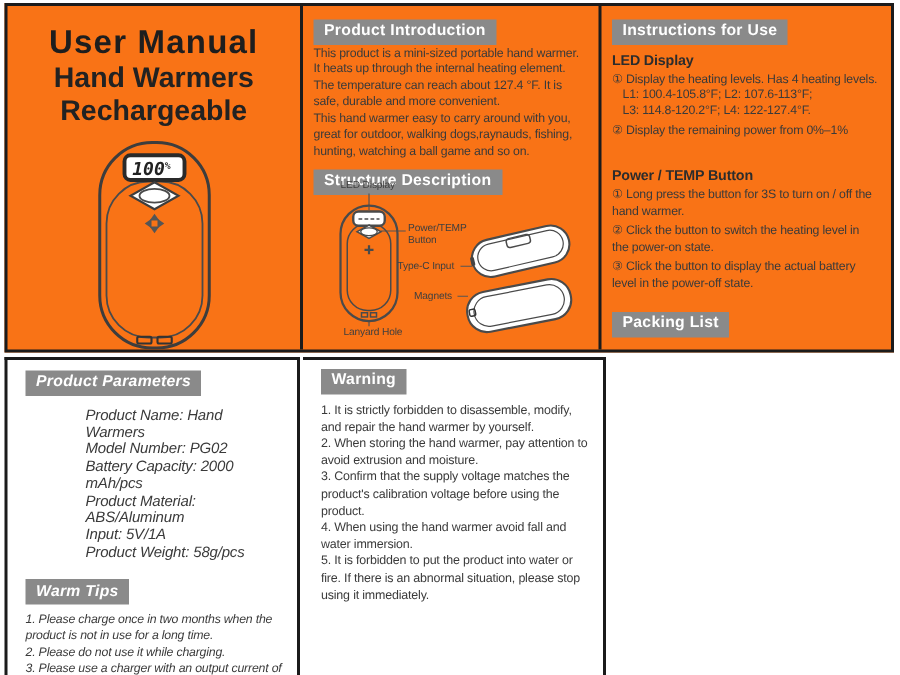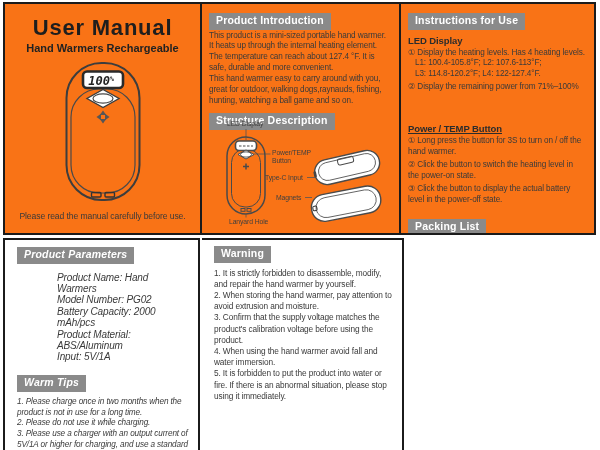--- a/index.html
+++ b/index.html
@@ -20,39 +20,39 @@
               border-top:2px solid #1b1b1b;border-right:2px solid #1b1b1b;
               padding:3px 10px 0 12px;box-sizing:border-box;overflow:hidden;background:#fff;}
   
   .hdr{display:inline-block;background:#8a8a8a;color:#fff;font-weight:bold;
        font-size:10.5px;line-height:13px;padding:1.5px 7px 2.5px;letter-spacing:.2px;}
   .body-txt{font-size:8.2px;line-height:10.9px;color:#3a3a3a;letter-spacing:-.12px;}
   .sub-bold{font-size:9.5px;font-weight:bold;color:#2c2c2c;letter-spacing:-.1px;}
   
   .title{margin-top:11px;text-align:center;font-size:22px;font-weight:bold;
          color:#1e1e1e;letter-spacing:.8px;}
-  .subtitle{margin-top:1px;text-align:center;font-size:11px;font-weight:bold;color:#222;}
+  .subtitle{margin-top:1px;text-align:center;font-size:19px;font-weight:bold;color:#222;}
   .cover-device{display:block;margin:7px auto 0;}
   .lcd{font-family:"DejaVu Sans Mono",monospace;font-style:italic;font-weight:bold;
        font-size:12px;fill:#222;}
   .cover-note{position:absolute;left:0;right:0;bottom:12px;text-align:center;
               font-size:8.6px;color:#3a3a3a;letter-spacing:-.1px;}
   
   .p2-inner{padding:6px 8px 0 7px;}
   .intro{margin-top:1px;width:181px;}
   .sd-hdr{margin-top:6px;}
   .diagram{position:absolute;left:0;top:116px;width:197px;height:113px;}
   .diagram svg{position:absolute;left:0;top:0;}
   .dlabel{position:absolute;font-size:6.8px;line-height:7.6px;color:#3f3f3f;
           white-space:pre-line;letter-spacing:-.1px;}
   
   .led-title{margin-top:5px;}
   .indent{padding-left:7px;}
   .gap-top{margin-top:2px;}
-  .power-title{margin-top:30px;text-decoration:underline;}
+  .power-title{margin-top:19px;}
   .pitem{margin-top:2px;width:178px;}
   .packing-hdr{margin-top:13px;}
   .pl-first{margin-top:7px;}
   
   .params{margin-top:8px;}
   .params div{font-size:10px;line-height:11.4px;letter-spacing:-.12px;padding-left:40px;}
   .tips-hdr{margin-top:12px;}
   .tips{margin-top:5px;width:176px;}
   .tips div{font-size:8.2px;line-height:10.8px;letter-spacing:-.12px;}
   
@@ -80,21 +80,20 @@
         <g fill="#555">
           <polygon points="40,49.5 36.8,54 43.2,54"></polygon>
           <polygon points="40,62.5 36.8,58 43.2,58"></polygon>
           <polygon points="33.5,56 38,52.8 38,59.2"></polygon>
           <polygon points="46.5,56 42,52.8 42,59.2"></polygon>
         </g>
         <rect x="28.5" y="131.5" width="9.5" height="4.5" rx="1" fill="none" stroke="#333" stroke-width="1.4"></rect>
         <rect x="42" y="131.5" width="9.5" height="4.5" rx="1" fill="none" stroke="#333" stroke-width="1.4"></rect>
       </svg>
 
-      <div class="cover-note">Please read the manual carefully before use.</div>
     </div>
 
     <div class="panel p2">
       <div class="p2-inner">
         <div class="hdr">Product Introduction</div>
         <div class="body-txt intro">
           <div>This product is a mini-sized portable hand warmer. It heats up through the internal heating element. The temperature can reach about 127.4 °F. It is safe, durable and more convenient.</div>
           <div>This hand warmer easy to carry around with you, great for outdoor, walking dogs,raynauds, fishing, hunting, watching a ball game and so on.</div>
         </div>
         <div class="hdr sd-hdr">Structure Description</div>
@@ -145,41 +144,42 @@
       </div>
     </div>
 
     <div class="panel p3">
       <div class="hdr">Instructions for Use</div>
 
       <div class="sub-bold led-title">LED Display</div>
       <div class="body-txt gap-top">① Display the heating levels. Has 4 heating levels.</div>
       <div class="body-txt indent">L1: 100.4-105.8°F; L2: 107.6-113°F;</div>
       <div class="body-txt indent">L3: 114.8-120.2°F; L4: 122-127.4°F.</div>
-      <div class="body-txt gap-top">② Display the remaining power from 71%–100%</div>
+      <div class="body-txt gap-top">② Display the remaining power from 0%–1%</div>
 
       <div class="sub-bold power-title">Power / TEMP Button</div>
       <div class="body-txt pitem">① Long press the button for 3S to turn on / off the hand warmer.</div>
       <div class="body-txt pitem">② Click the button to switch the heating level in the power-on state.</div>
       <div class="body-txt pitem">③ Click the button to display the actual battery level in the power-off state.</div>
 
       <div><span class="hdr packing-hdr">Packing List</span></div>
       <div class="body-txt pl-first">Hand Warmer x 2; Lanyard x 2;</div>
       
     </div>
   </div>
 
   <div class="bottom-left">
     <div class="hdr">Product Parameters</div>
     <div class="params">
       <div>Product Name: Hand Warmers</div>
       <div>Model Number: PG02</div>
       <div>Battery Capacity: 2000 mAh/pcs</div>
       <div>Product Material: ABS/Aluminum</div>
       <div>Input: 5V/1A</div>
+      <div>Product Weight: 58g/pcs</div>
     </div>
 
     <div><span class="hdr tips-hdr">Warm Tips</span></div>
     <div class="tips">
       <div>1. Please charge once in two months when the product is not in use for a long time.</div>
       <div>2. Please do not use it while charging.</div>
       <div>3. Please use a charger with an output current of 5V/1A or higher for charging, and use a standard USB-C cable.</div>
 
     </div>
   </div>

